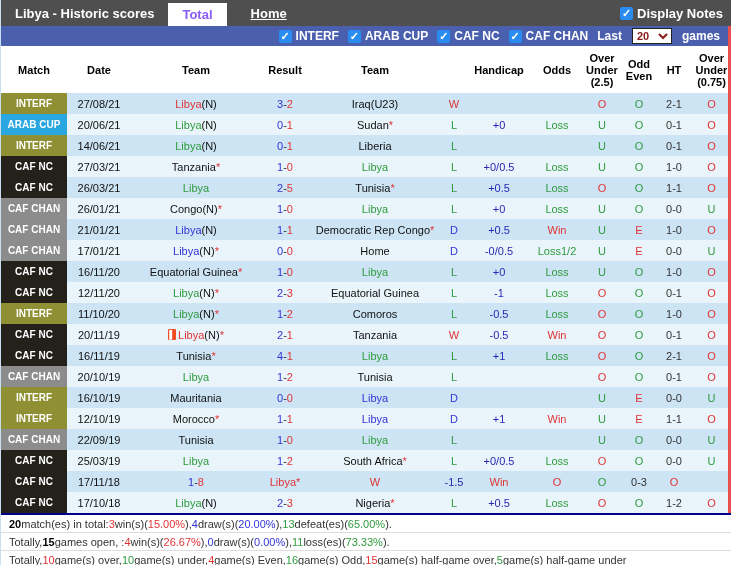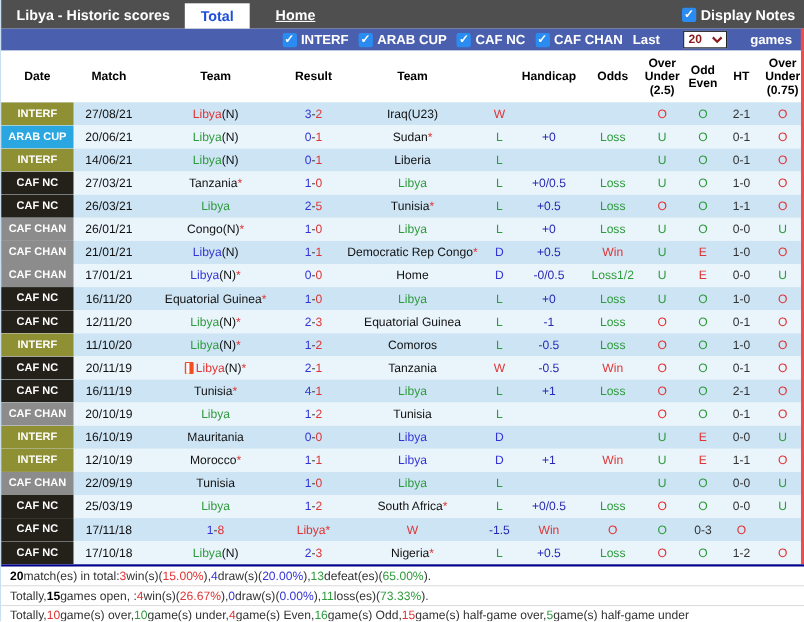--- a/index.html
+++ b/index.html
@@ -3,31 +3,31 @@
 <meta charset="utf-8">
 <style>
   * { margin:0; padding:0; box-sizing:border-box; }
   body { font-family:"Liberation Sans", sans-serif; background:#fff; }
   #app { position:relative; width:731px; height:565px; overflow:hidden; background:#fff; border-left:1px solid #c9dff0; }
 
   
   .topbar { height:26px; background:#4f4f4f; display:flex; align-items:center; color:#fff; }
   .topbar .title { font-size:13px; font-weight:bold; padding:0 14px; }
   .tab { font-size:13px; font-weight:bold; padding:4px 14px; cursor:pointer; }
-  .tab.active { background:#fff; color:#1d4ed8; height:23px; margin-top:3px; display:flex; align-items:center; }
+  .tab.active { background:#fff; color:#8b5cf6; height:23px; margin-top:3px; display:flex; align-items:center; }
   .tab.home { color:#fff; text-decoration:underline; margin-left:10px; }
   .topbar .spacer { flex:1; }
   .dn { display:flex; align-items:center; gap:4px; font-size:13px; font-weight:bold; padding-right:8px; }
 
   .chk { width:13px; height:13px; background:#2a8cf0; border-radius:2px; color:#fff; font-size:11px; line-height:13px; text-align:center; display:inline-block; cursor:pointer; }
 
   
   .filterbar { height:20px; background:#4a5fae; display:flex; align-items:center; justify-content:flex-end; gap:9px; padding-right:8px; color:#fff; font-size:12px; font-weight:bold; border-right:3px solid #e85050; }
   .fitem { display:flex; align-items:center; gap:4px; }
-  .lastsel { display:flex; align-items:center; gap:21px; }
+  .lastsel { display:flex; align-items:center; gap:10px; }
   select.games { font-size:11px; font-weight:bold; color:#8b1a1a; background:#fff; border:1px solid #222; height:16px; width:40px; font-family:"Liberation Sans", sans-serif; }
 
   .tablewrap { border-right:3px solid #e85050; }
 
   
   .grid { display:grid; grid-template-columns:66px 64px 130px 48px 132px 26px 64px 52px 38px 36px 34px 41px; }
   .thead { height:47px; background:#fff; font-size:11px; font-weight:bold; color:#000; }
   .thead .hc { display:flex; align-items:center; justify-content:center; text-align:center; line-height:12px; padding:0 1px; }
 
   .row { height:21px; font-size:11px; color:#111; }
@@ -92,22 +92,22 @@
       <span>Last</span>
       <select class="games">
         <option>20</option>
       </select>
       <span>games</span>
     </span>
   </div>
 
   <div class="tablewrap">
     <div class="grid thead">
+      <div class="hc">Match</div>
       <div class="hc">Date</div>
-      <div class="hc">Match</div>
       <div class="hc">Team</div>
       <div class="hc">Result</div>
       <div class="hc">Team</div>
       <div class="hc"></div>
       <div class="hc">Handicap</div>
       <div class="hc">Odds</div>
       <div class="hc">Over Under (2.5)</div>
       <div class="hc">Odd Even</div>
       <div class="hc">HT</div>
       <div class="hc">Over Under (0.75)</div>

